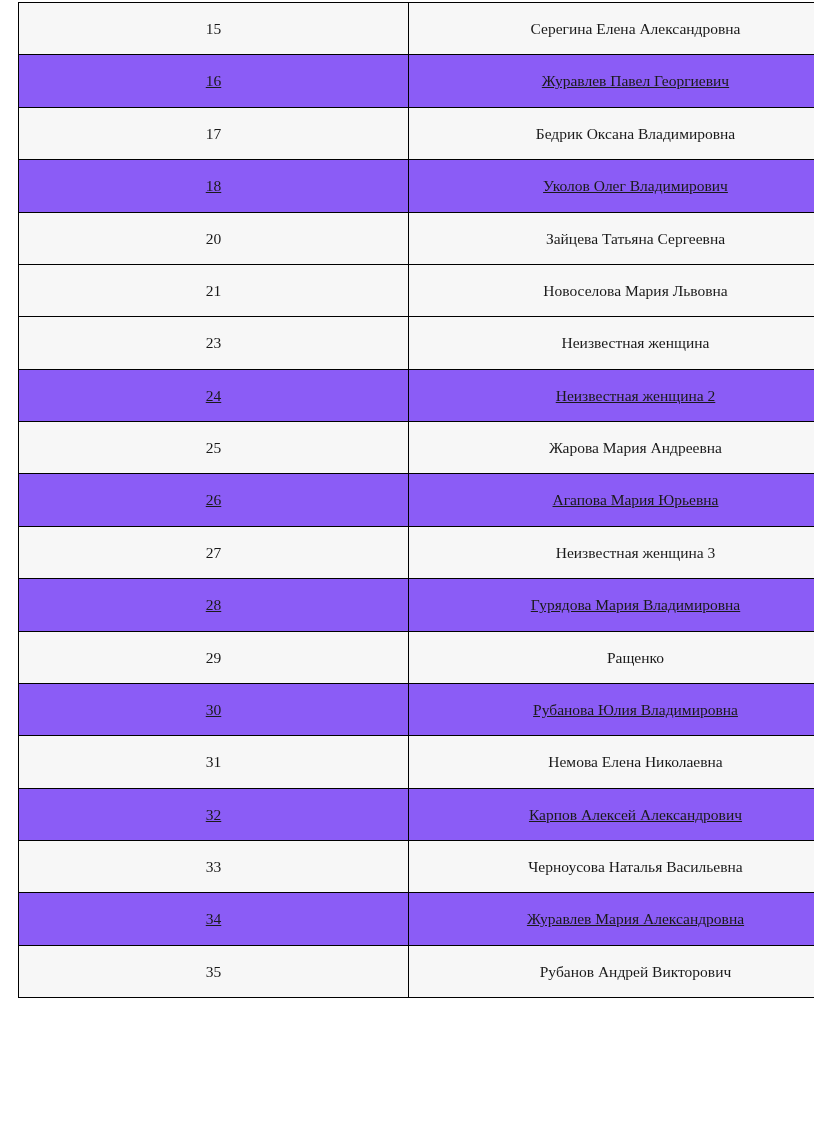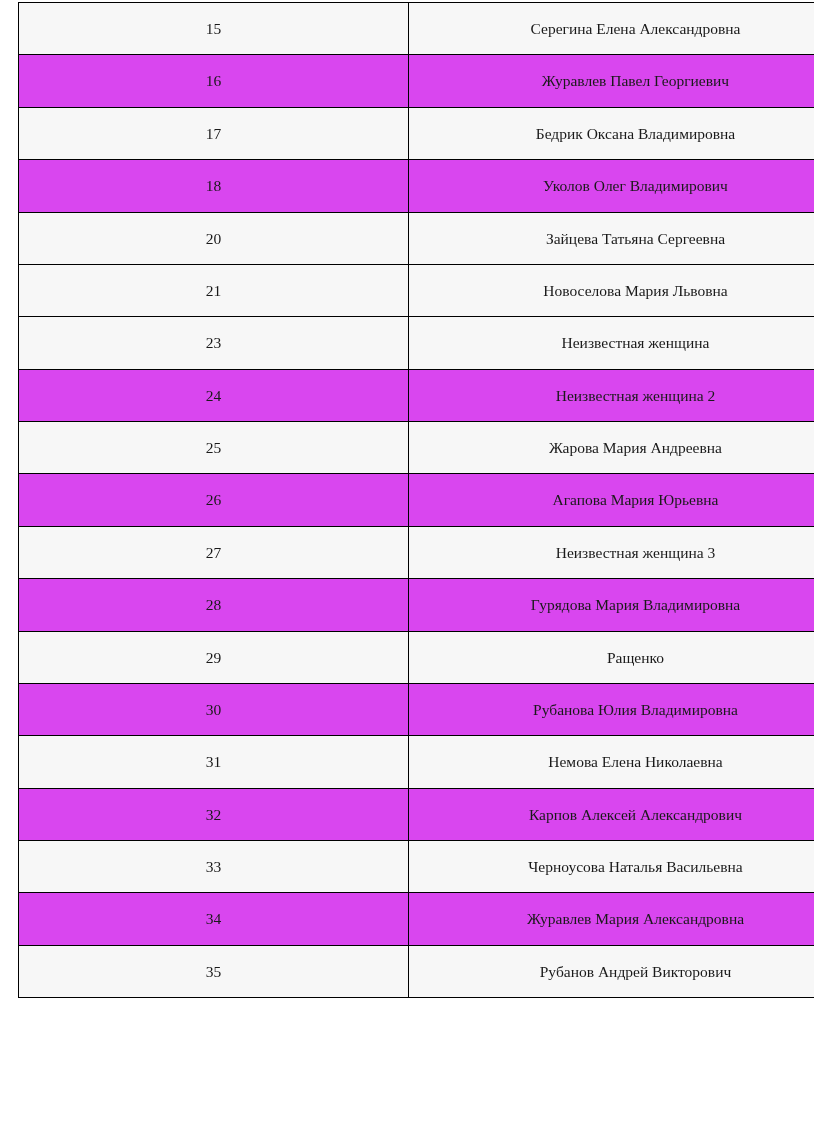--- a/index.html
+++ b/index.html
@@ -48,21 +48,22 @@
   .col-num {
     width: 390px;
   }
   .col-name {
     width: 454px;
   }
   .name-table tr.stripe td {
     background: #f7f7f7;
   }
   .name-table tr.plain td {
-    background: #d946ef;
+    background: #8b5cf6;
+    text-decoration: underline;
   }
 </style>
 </head>
 <body>
 
 <div class="page">
   <table class="name-table">
     <tbody>
         <tr class="stripe">
           <td class="col-num">15</td>

